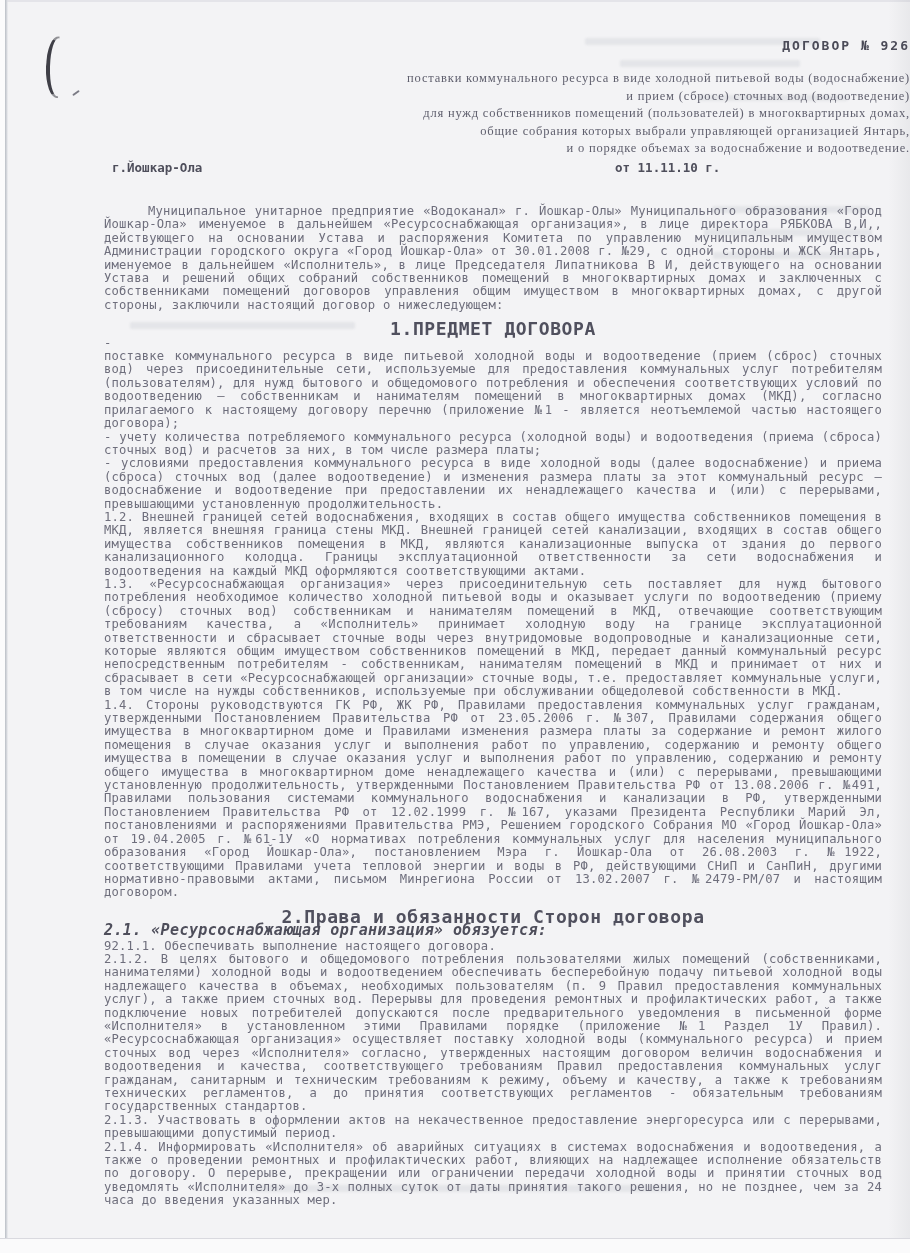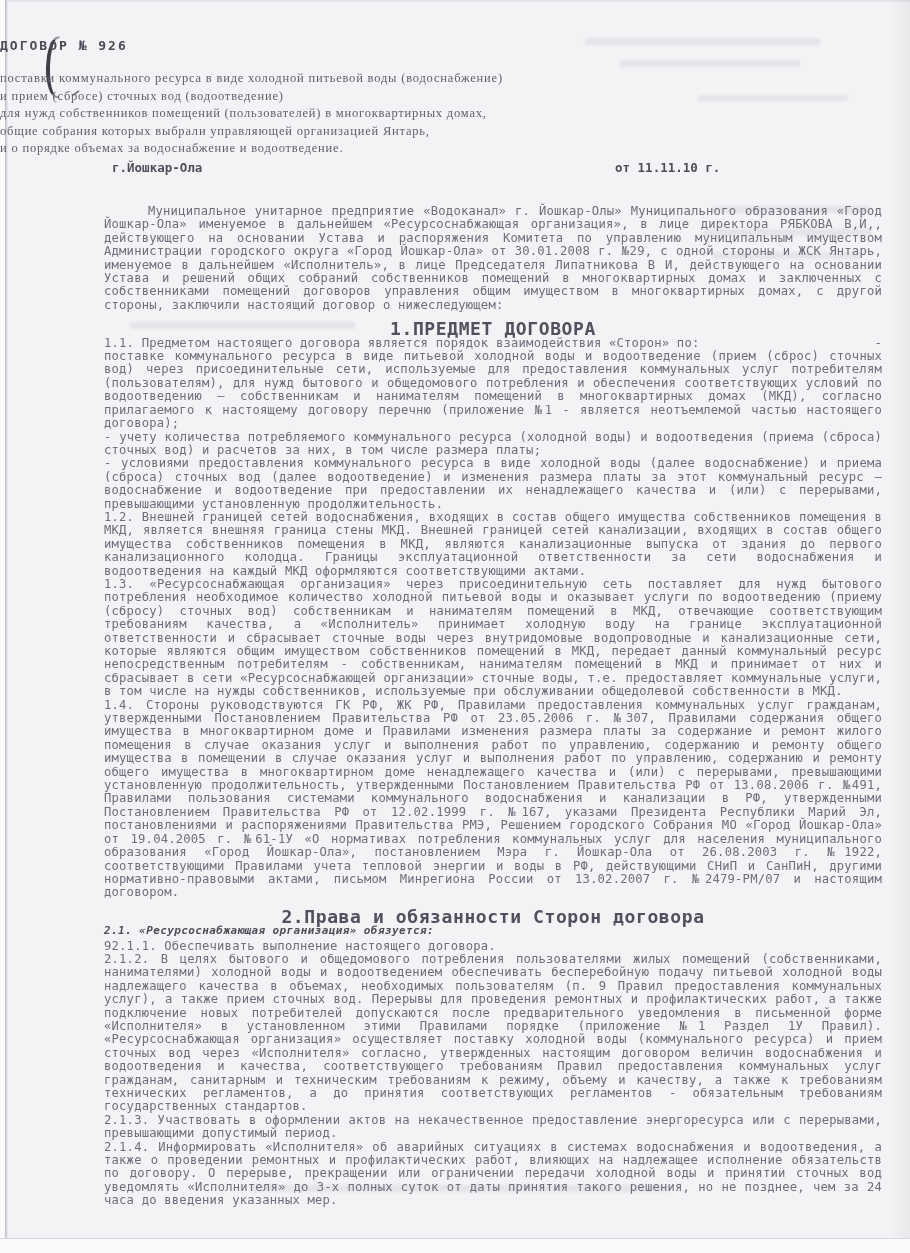--- a/index.html
+++ b/index.html
@@ -45,21 +45,21 @@
   .g1 { left:585px; top:38px;   width:235px; height:7px; }
   .g2 { left:620px; top:60px;   width:180px; height:7px; }
   .g3 { left:698px; top:95px;   width:150px; height:6px; }
   .g4 { left:712px; top:206px;  width:158px; height:7px; }
   .g5 { left:704px; top:229px;  width:168px; height:7px; }
   .g6 { left:713px; top:252px;  width:148px; height:7px; }
   .g7 { left:130px; top:322px;  width:225px; height:7px; }
   .g8 { left:250px; top:1185px; width:420px; height:7px; }
 
   
-  .title-block { position:absolute; left:0; top:38px; width:100%; text-align:left; }
+  .title-block { position:absolute; left:0; top:38px; width:100%; text-align:right; }
   .doc-title {
     font-size:13px; font-weight:bold; letter-spacing:2px; color:#4b4b58;
   }
   .subtitle { margin-top:17px;font-family:Liberation Serif, serif; }
   .subtitle div {
     font-size:12.5px; letter-spacing:0.8px; line-height:17.5px; color:#5f5f6d;
   }
 
   .place-date { position:absolute; left:104px; top:160px; width:776px; height:15px;
                 font-size:12.5px; font-weight:bold; color:#4e4e5b; }
@@ -71,21 +71,21 @@
     font-size:12.2px; line-height:13.4px; letter-spacing:0.2px;
     text-align:justify;
   }
   .bodycol p { margin:0; }
   .bodycol p.indent { text-indent:44px; }
   .sec-heading {
     margin:10px 0 1px 0; font-size:18px; font-weight:bold; color:#50505e;
     text-align:center; letter-spacing:0.6px;
   }
   .sub-heading {
-    margin:1px 0 2px 0; font-size:11px; font-weight:bold; font-style:italic;
+    margin:1px 0 2px 0; font-size:15px; font-weight:bold; font-style:italic;
     color:#4e4e5b; text-align:left; letter-spacing:0.4px;
   }
   .lead-line { display:flex; justify-content:space-between; }
   .lead-line span { white-space:nowrap; }
 </style>
 </head>
 <body>
 
 <div class="scan">
 
@@ -123,21 +123,20 @@
     <span class="date">от 11.11.10 г.</span>
   </div>
 
   <div class="bodycol">
 
     <p class="indent">Муниципальное унитарное предприятие «Водоканал» г. Йошкар-Олы» Муниципального образования «Город Йошкар-Ола»  именуемое в дальнейшем «Ресурсоснабжающая организация», в лице директора РЯБКОВА В,И,, действующего на основании Устава и распоряжения Комитета по управлению муниципальным имуществом Администрации городского округа «Город Йошкар-Ола» от 30.01.2008 г. №29, с одной стороны и ЖСК Янтарь,  именуемое в дальнейшем «Исполнитель», в лице Председателя Липатникова В И, действующего на основании Устава и решений общих собраний собственников помещений в многоквартирных домах и заключенных с собственниками помещений договоров управления общим имуществом в многоквартирных домах, с другой стороны, заключили настоящий договор о нижеследующем:</p>
 
     <div class="sec-heading">1.ПРЕДМЕТ ДОГОВОРА</div>
 
     <p class="lead-line">
-      <span>1.1. Предметом настоящего договора является порядок взаимодействия «Сторон» по:</span>
       <span>-</span>
     </p>
     <p>поставке коммунального ресурса в виде питьевой холодной воды и водоотведение (прием (сброс) сточных вод) через присоединительные сети,  используемые для предоставления коммунальных услуг потребителям (пользователям), для нужд бытового и общедомового потребления и обеспечения соответствующих условий по водоотведению — собственникам и нанимателям помещений в многоквартирных домах (МКД), согласно прилагаемого к настоящему договору перечню (приложение №1 - является неотъемлемой частью настоящего договора);</p>
     <p>- учету количества потребляемого коммунального ресурса (холодной воды) и водоотведения (приема (сброса) сточных вод) и расчетов за них, в том числе размера платы;</p>
     <p>- условиями предоставления коммунального ресурса в виде холодной воды (далее водоснабжение) и приема (сброса) сточных вод (далее водоотведение) и изменения размера платы за этот коммунальный ресурс — водоснабжение и водоотведение при предоставлении их ненадлежащего качества и (или) с перерывами, превышающими установленную продолжительность.</p>
     <p>1.2. Внешней границей сетей водоснабжения, входящих в состав общего имущества собственников помещения в МКД, является внешняя граница стены МКД. Внешней границей сетей канализации, входящих в состав общего имущества собственников помещения в МКД, являются канализационные выпуска от здания до первого канализационного колодца. Границы эксплуатационной ответственности за сети водоснабжения и водоотведения на каждый МКД оформляются соответствующими актами.</p>
     <p>1.3. «Ресурсоснабжающая организация» через присоединительную сеть поставляет для нужд бытового потребления необходимое количество холодной питьевой воды и оказывает услуги по водоотведению (приему (сбросу) сточных вод) собственникам и нанимателям помещений в МКД, отвечающие соответствующим требованиям качества, а «Исполнитель» принимает холодную воду на границе эксплуатационной ответственности и сбрасывает сточные воды через внутридомовые водопроводные и канализационные сети, которые являются общим имуществом собственников помещений в МКД, передает данный коммунальный ресурс непосредственным потребителям - собственникам, нанимателям помещений в МКД и принимает от них и сбрасывает в сети «Ресурсоснабжающей организации» сточные воды, т.е. предоставляет коммунальные услуги, в том числе на нужды собственников, используемые при обслуживании общедолевой собственности в МКД.</p>
     <p>1.4. Стороны руководствуются ГК РФ, ЖК РФ, Правилами предоставления коммунальных услуг гражданам, утвержденными Постановлением Правительства РФ от 23.05.2006 г. №307, Правилами содержания общего имущества в многоквартирном доме и Правилами изменения размера платы за содержание и ремонт жилого помещения в случае оказания услуг и выполнения работ по управлению, содержанию и ремонту общего имущества в помещении в случае оказания услуг и выполнения работ по управлению, содержанию и ремонту общего имущества в многоквартирном доме ненадлежащего качества и (или) с перерывами, превышающими установленную продолжительность, утвержденными Постановлением Правительства РФ от 13.08.2006 г. №491, Правилами пользования системами коммунального водоснабжения и канализации в РФ, утвержденными Постановлением Правительства РФ от 12.02.1999 г. №167, указами Президента Республики Марий Эл, постановлениями и распоряжениями Правительства РМЭ, Решением городского Собрания МО «Город Йошкар-Ола» от 19.04.2005 г. №61-1У «О нормативах потребления коммунальных услуг для населения муниципального образования «Город Йошкар-Ола», постановлением Мэра г. Йошкар-Ола от 26.08.2003 г. №1922, соответствующими Правилами учета тепловой энергии и воды в РФ, действующими СНиП и СанПиН, другими нормативно-правовыми актами, письмом Минрегиона России от 13.02.2007 г. №2479-РМ/07 и настоящим договором.</p>
 
     <div class="sec-heading">2.Права и обязанности Сторон договора</div>

